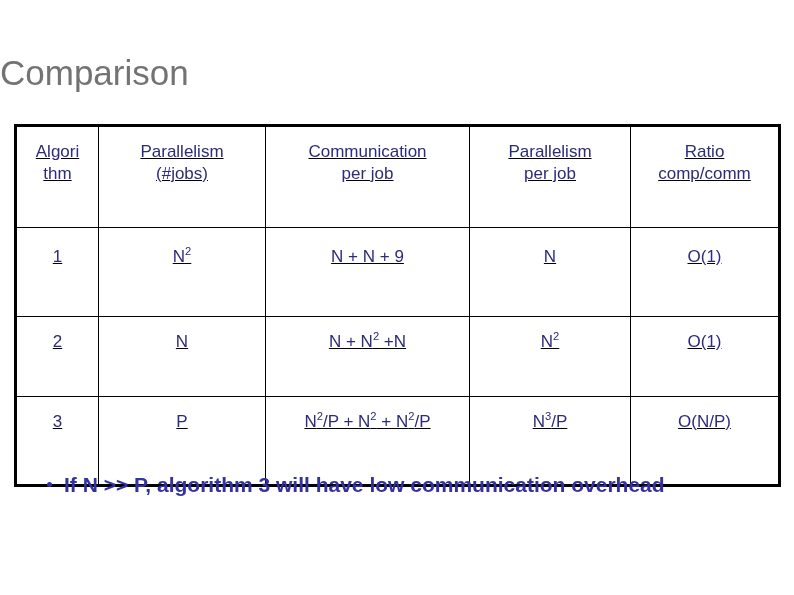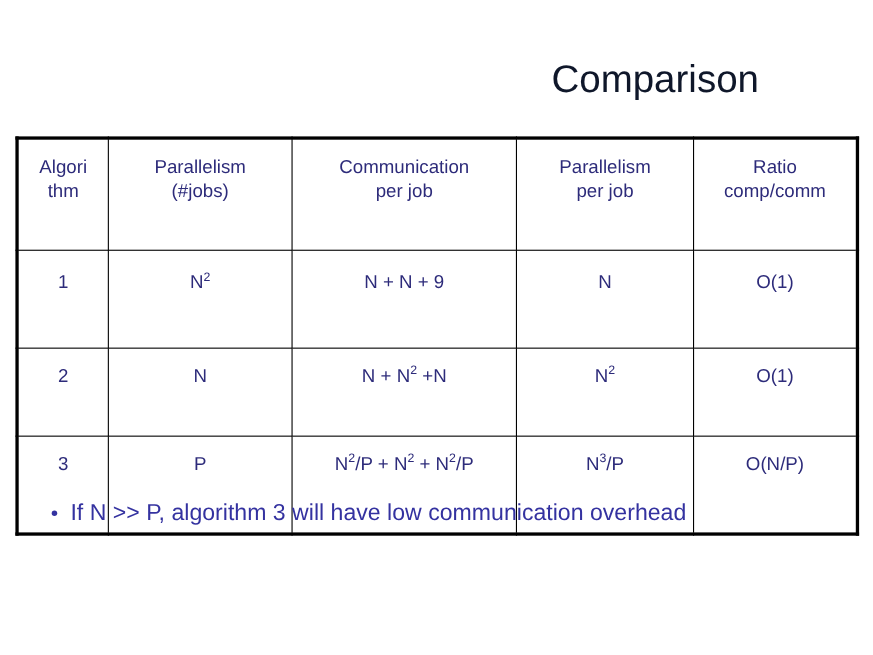--- a/index.html
+++ b/index.html
@@ -21,34 +21,35 @@
     height: 595px;
     box-sizing: border-box;
   }
 
   
   .slide-title {
     position: absolute;
     left: 0;
     top: 52px;
     width: 690px;
-    text-align: right;
+    text-align: left;
     font-size: 35px;
     line-height: 42px;
-    color: #0f172a;
+    color: #737373;
     font-weight: normal;
     letter-spacing: 0px;
   }
 
   
   .table-wrap {
     position: absolute;
     left: 14px;
     top: 124px;
     width: 764px;
+    text-decoration: underline;
   }
   table.comparison {
     border-collapse: collapse;
     table-layout: fixed;
     width: 764px;
     border: 3px solid #000000;
   }
   table.comparison col.c0 { width: 83px; }
   table.comparison col.c1 { width: 167px; }
   table.comparison col.c2 { width: 204px; }
@@ -83,22 +84,23 @@
   sup {
     font-size: 0.66em;
     vertical-align: super;
     line-height: 0;
   }
 
   
   .bullets {
     position: absolute;
     left: 38px;
-    top: 452px;
+    top: 470px;
     width: 720px;
+    font-weight: bold;
   }
   .bullet-item {
     position: relative;
     padding-left: 26px;
     font-size: 21px;
     line-height: 29px;
     color: #3432a0;
     margin-bottom: 4px;
   }
   .bullet-item .dot {

